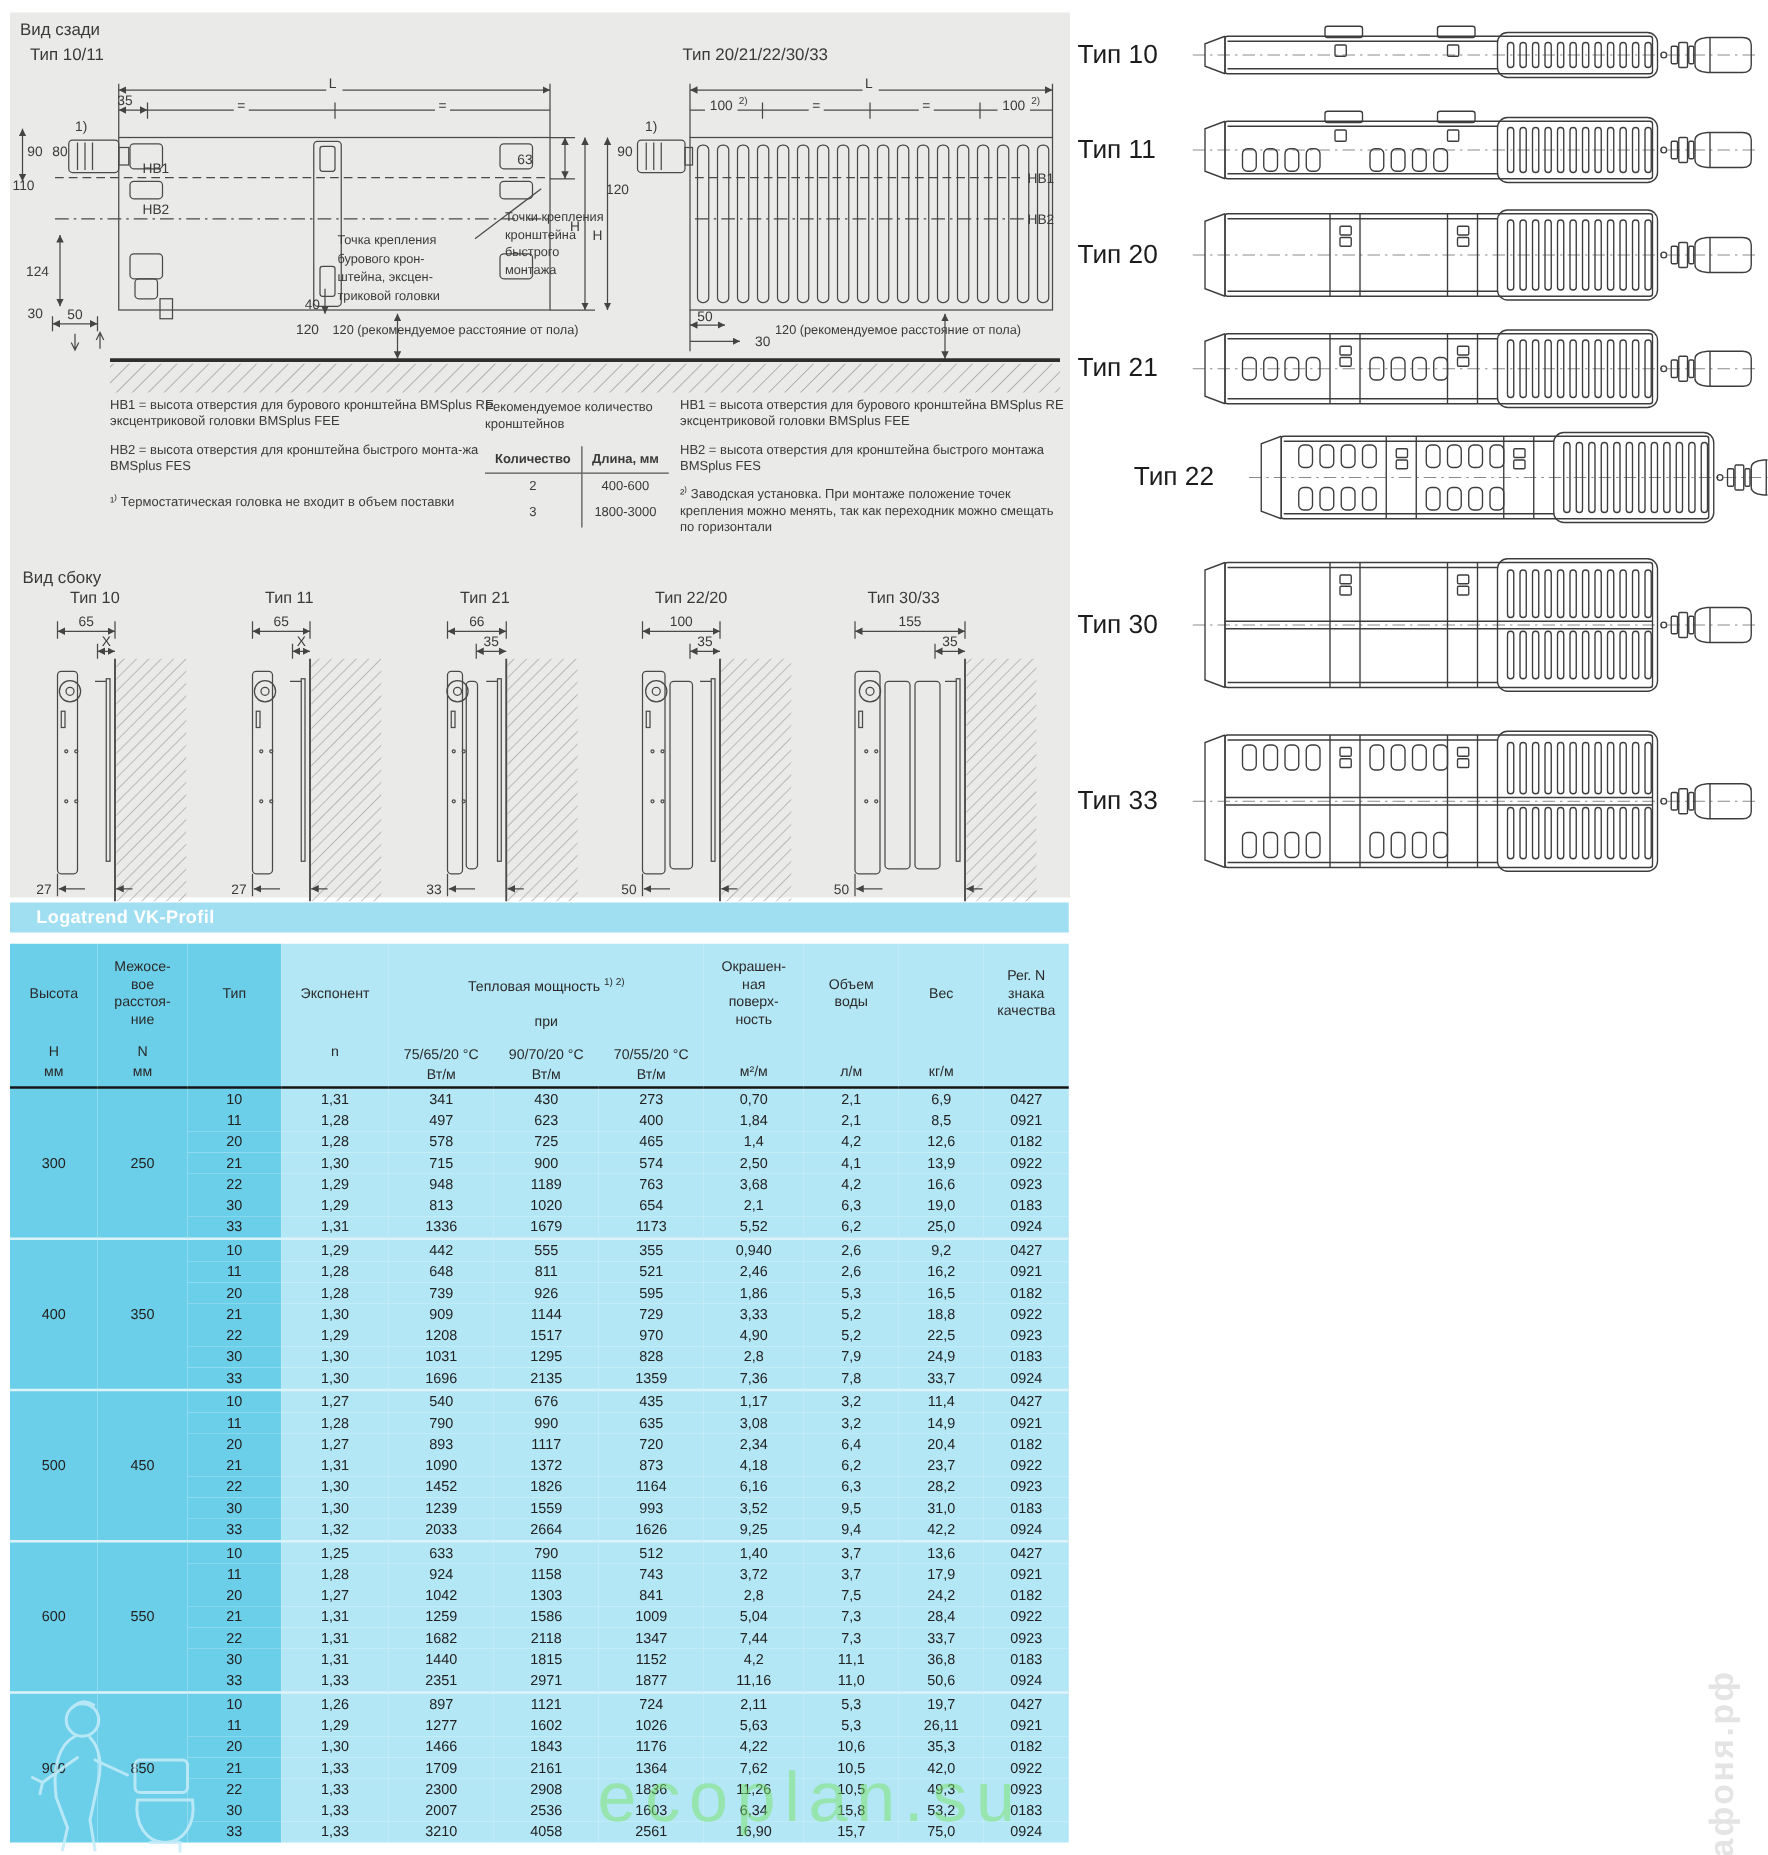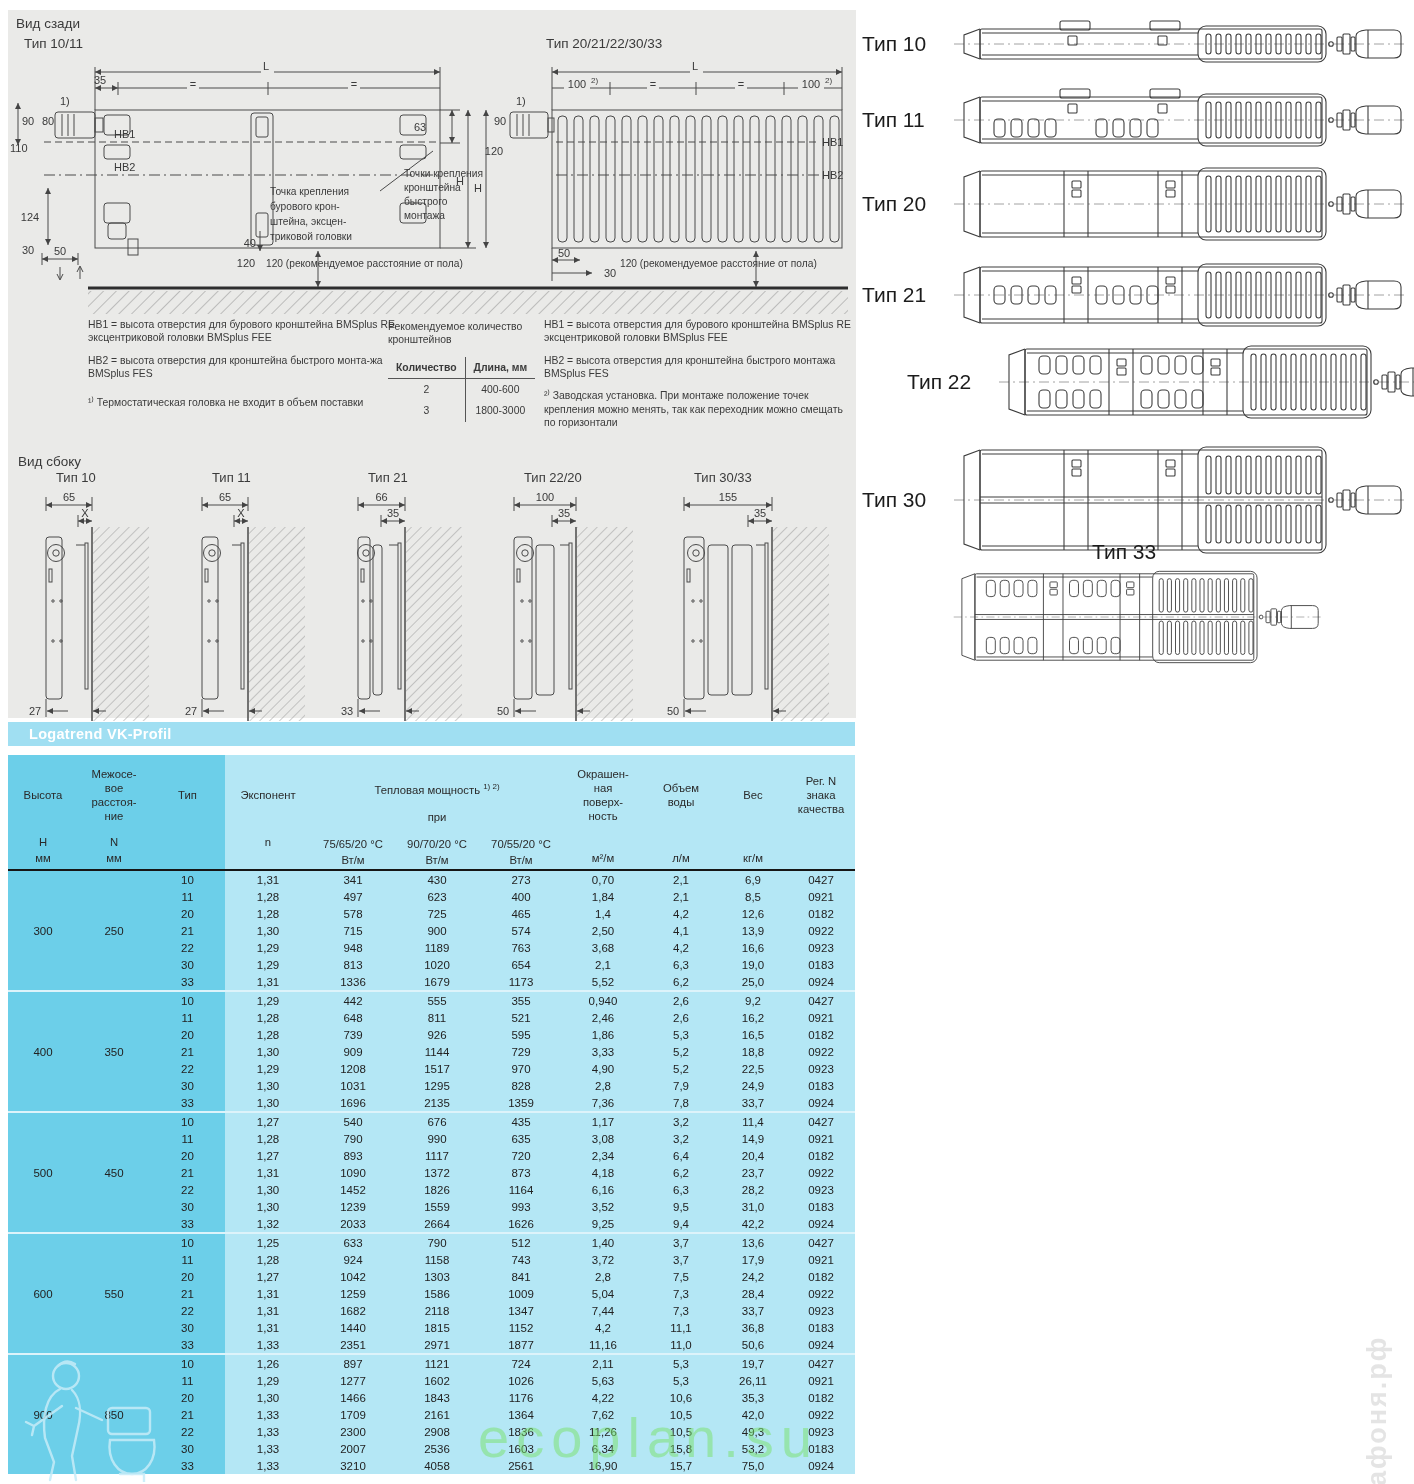--- a/index.html
+++ b/index.html
@@ -702,21 +702,21 @@
           <rect x="362" y="67" width="5" height="38" rx="2.5"></rect>
           <circle cx="377" cy="62" r="2.3"></circle>
           <rect x="383" y="55" width="5" height="14" rx="1"></rect>
           <rect x="389" y="52" width="7" height="20" rx="1"></rect>
           <rect x="397" y="55" width="4" height="14" rx="1"></rect>
           <path d="M402 54 Q402 49 412 48 L440 48 Q447 48 447 54 L447 70 Q447 76 440 76 L412 76 Q402 75 402 70 Z"></path>
           <line x1="414" y1="48" x2="414" y2="76"></line>
         </g>
       </svg>
     </div>
-    <div class="prof-row" style="top: 540px; height: 130px; flex-direction: column;">
+    <div class="prof-row" style="top: 576px; height: 130px;">
       <div class="prof-label">Тип 33</div>
       <svg width="452" height="130" viewBox="0 0 452 130">
         <line x1="0" y1="65" x2="450" y2="65" stroke="#8a8a8a" stroke-width="0.8" stroke-dasharray="10 4 2 4"></line>
         <g fill="none" stroke="#3d3d3d" stroke-width="1.1">
           <path d="M26 12 L10 18 L10 112 L26 118"></path>
           <line x1="26" y1="12" x2="26" y2="118"></line>
           <rect x="26" y="12" width="342" height="106" rx="2"></rect>
           <line x1="28" y1="16" x2="244" y2="16"></line>
           <line x1="28" y1="114" x2="244" y2="114"></line>
           <line x1="26" y1="62" x2="368" y2="62"></line>

